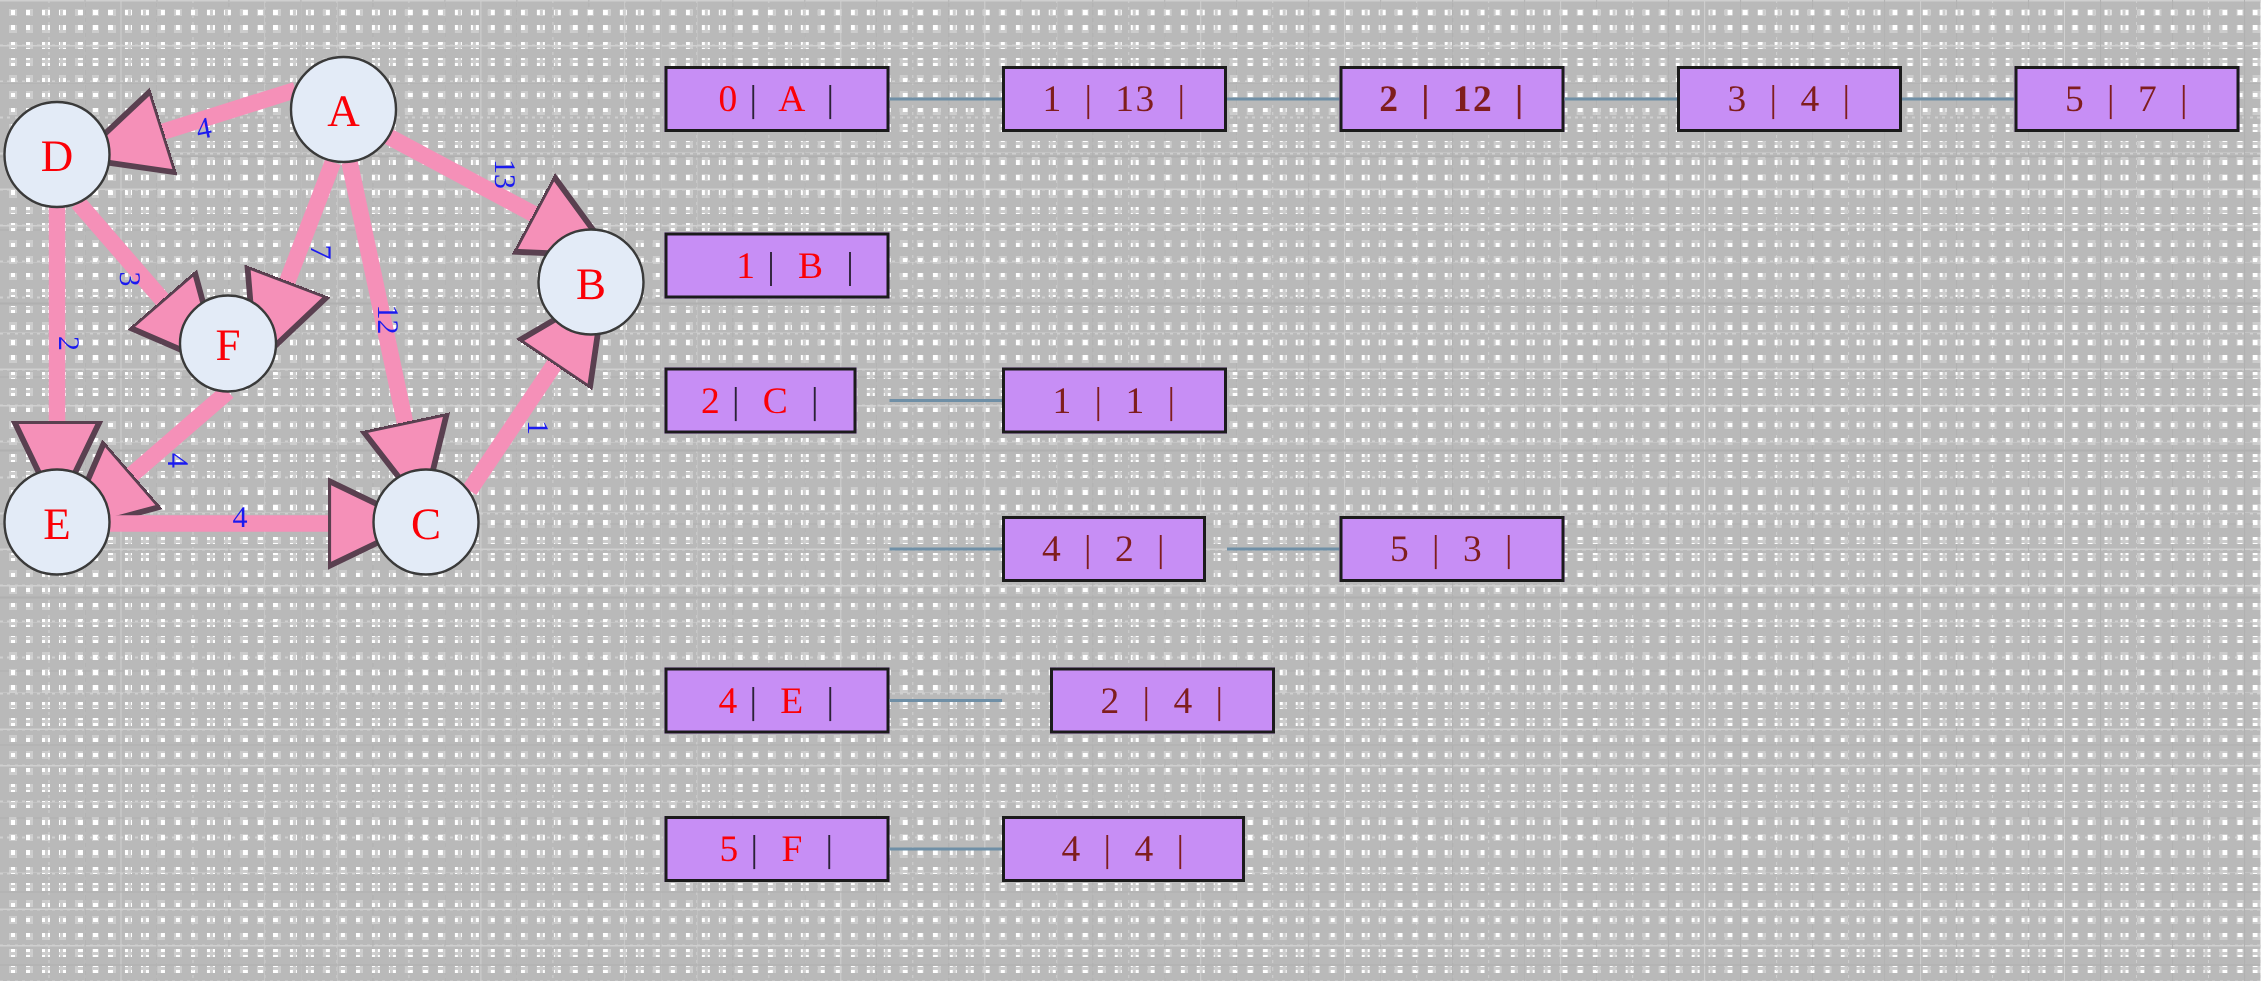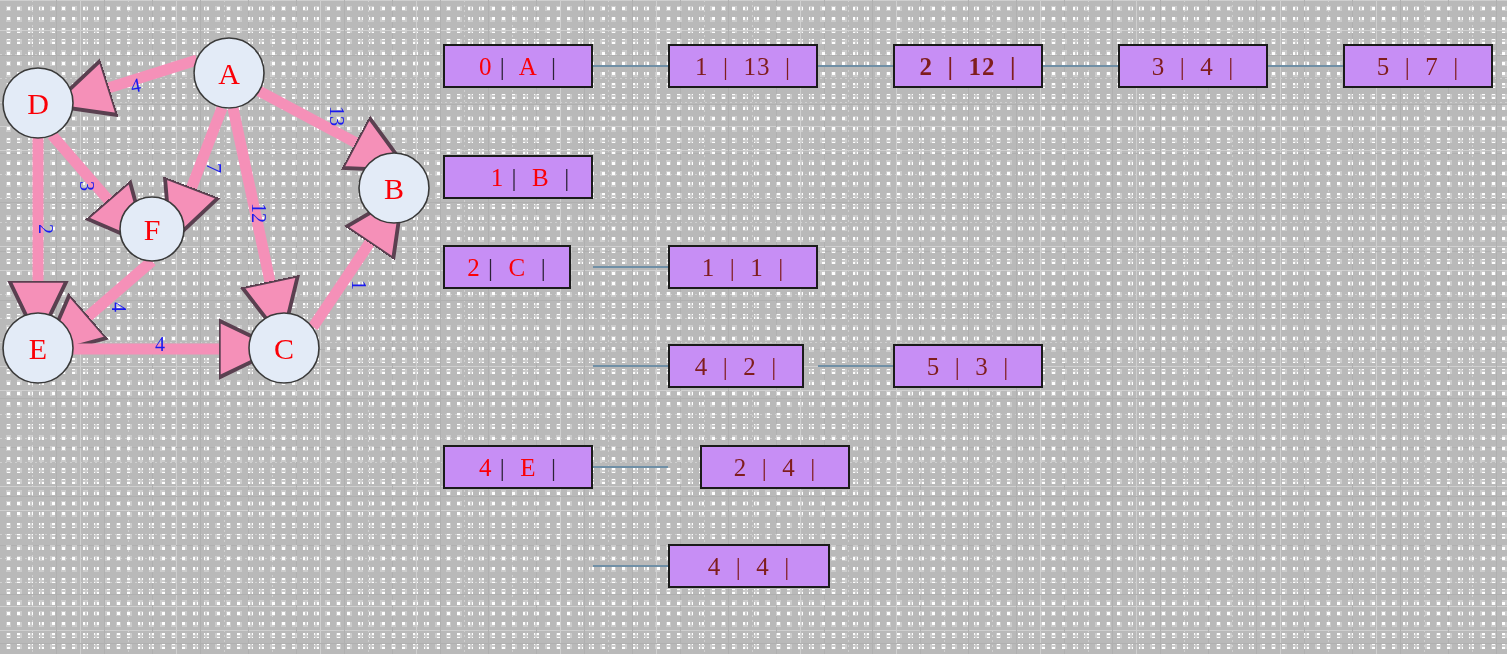--- a/index.html
+++ b/index.html
@@ -225,17 +225,20 @@
     <div class="adj-cell body-cell" style="left: 893px; width: 150px; top: 344px;">
       <span class="cell-text"><span>5</span><span>  |  </span><span>3</span><span>  |</span></span>
     </div>
     <div class="adj-cell head-cell" style="left: 443px; width: 150px; top: 445px;">
       <span class="cell-text"><span>4</span><span class="bar"> |  </span><span>E</span><span class="bar">  |</span></span>
     </div>
     <div class="connector" style="left: 593px; width: 75px; top: 466px;"></div>
     <div class="adj-cell body-cell" style="left: 668px; width: 150px; top: 445px; margin-left: 32px;">
       <span class="cell-text"><span>2</span><span>  |  </span><span>4</span><span>  |</span></span>
     </div>
+    <div class="adj-cell head-cell" style="left: 443px; width: 150px; top: 544px;">
+      <span class="cell-text"><span>5</span><span class="bar"> |  </span><span>F</span><span class="bar">  |</span></span>
+    </div>
     <div class="connector" style="left: 593px; width: 75px; top: 565px;"></div>
     <div class="adj-cell body-cell" style="left: 668px; width: 162px; top: 544px;">
       <span class="cell-text"><span>4</span><span>  |  </span><span>4</span><span>  |</span></span>
     </div>
   </div>
 
 </body></html>

